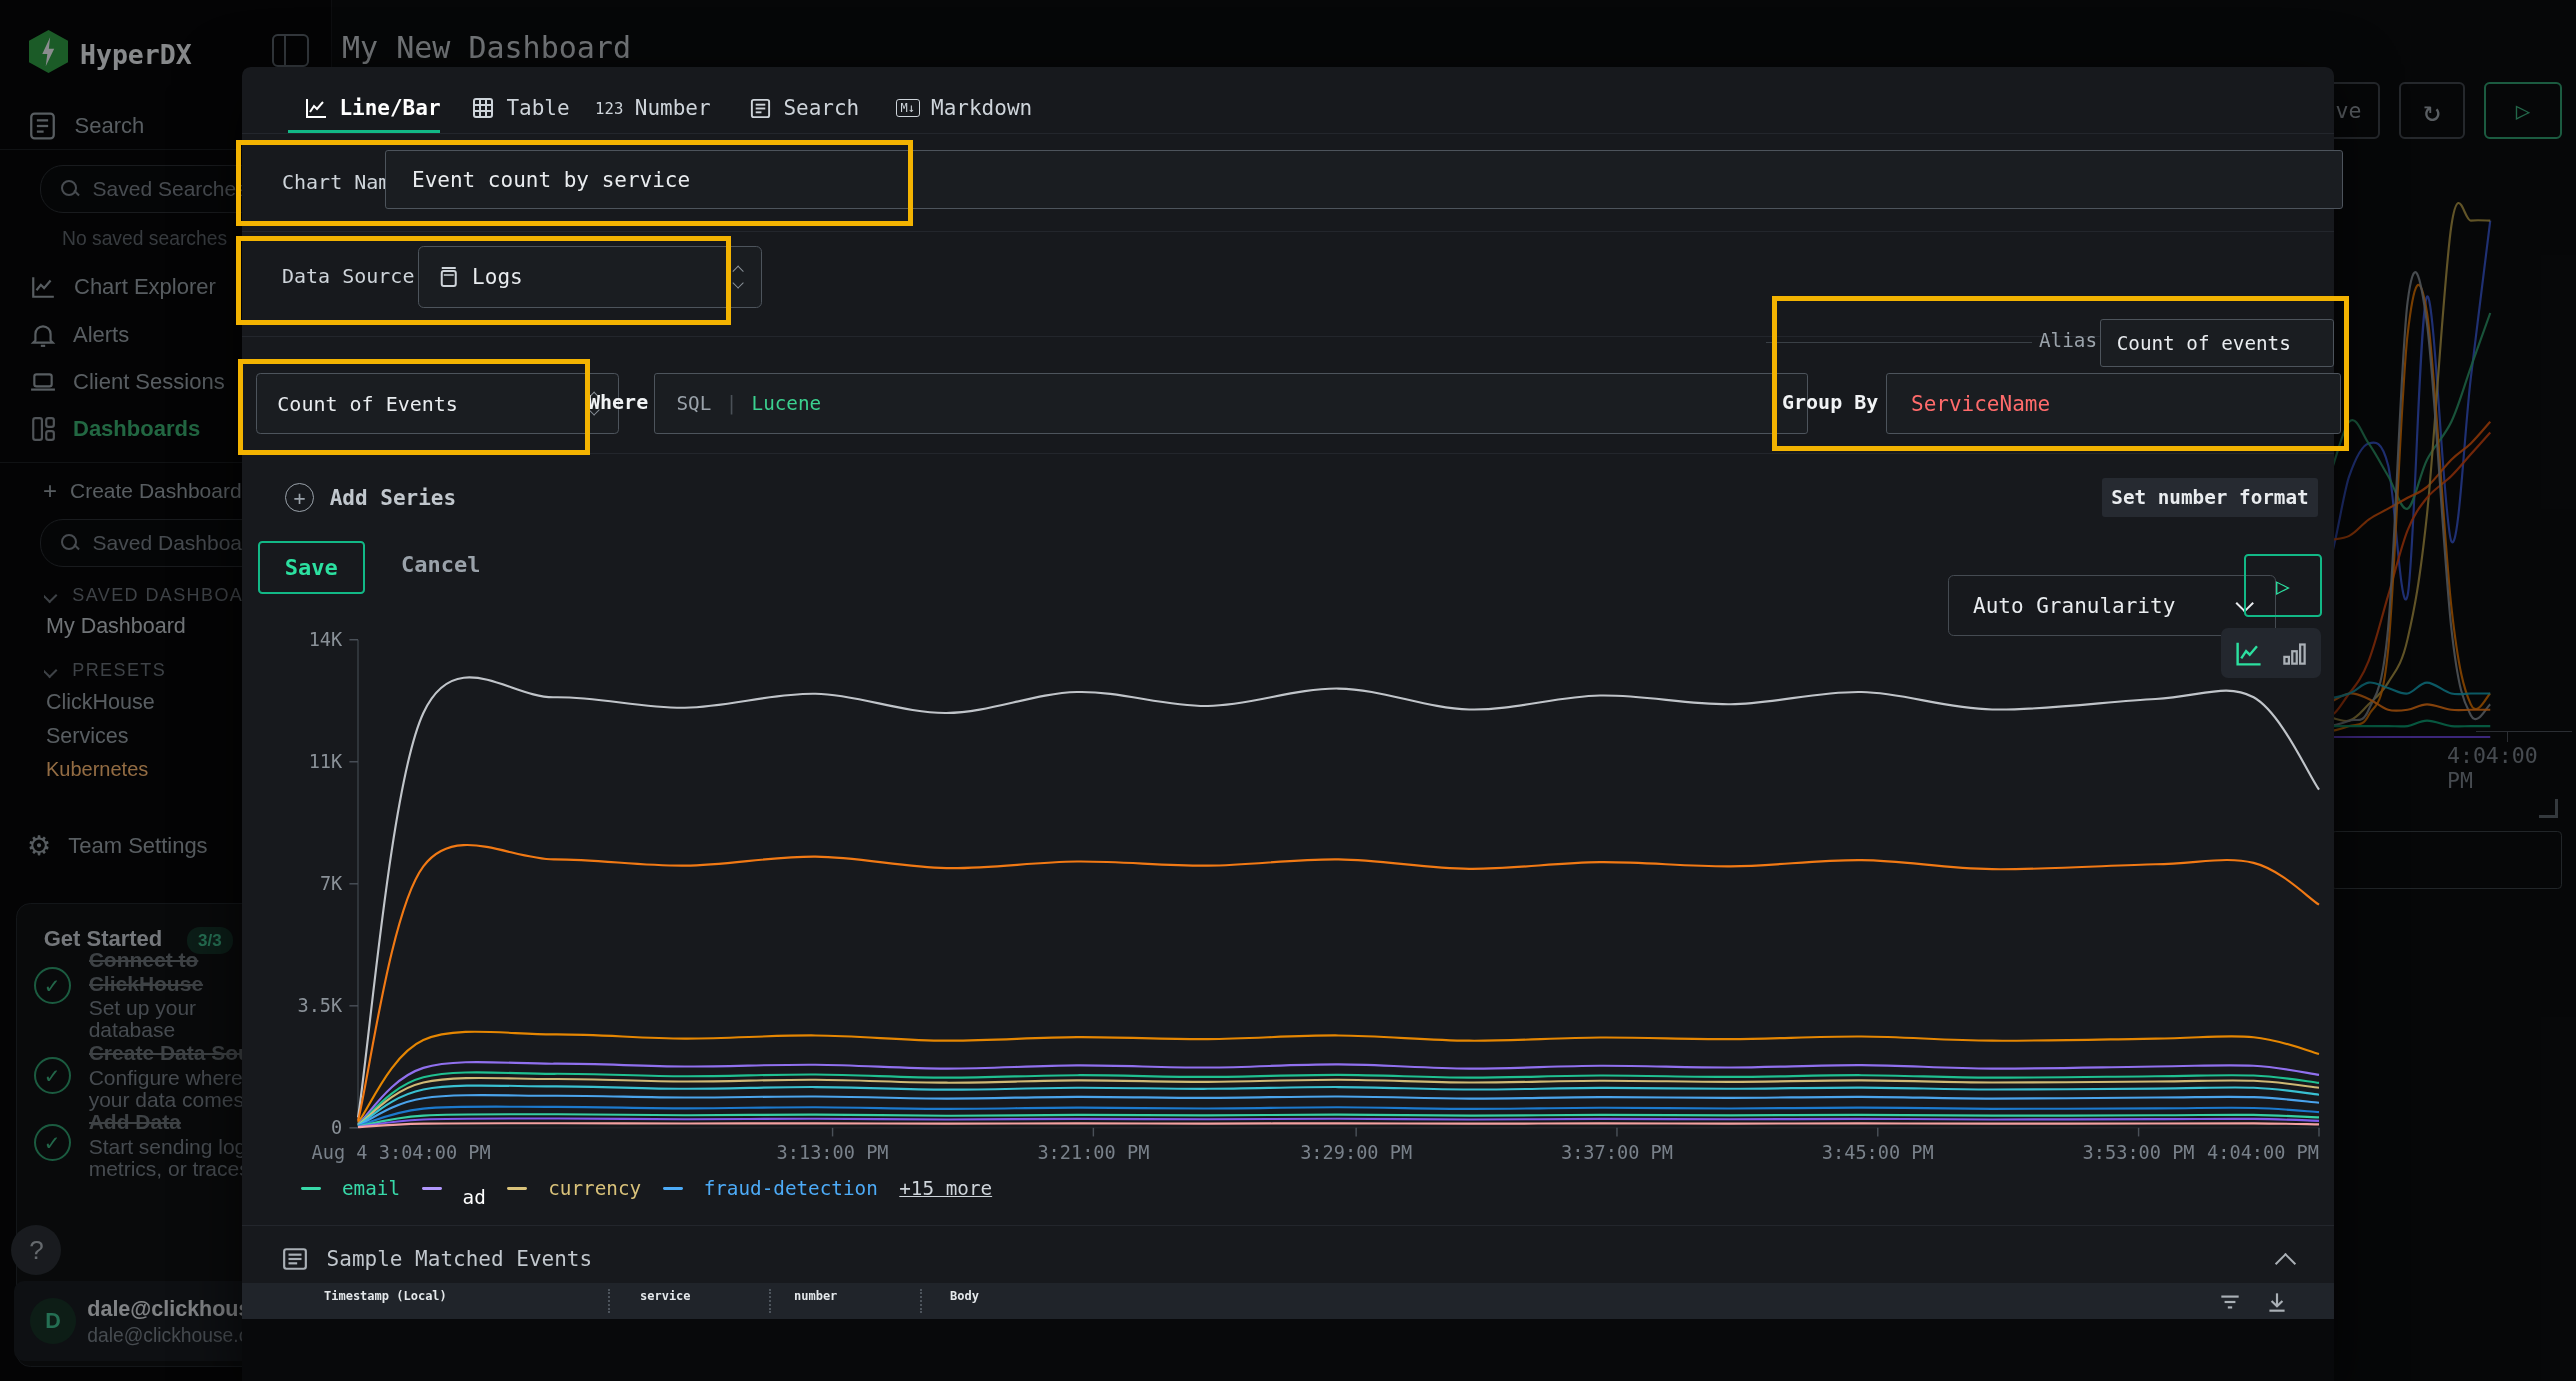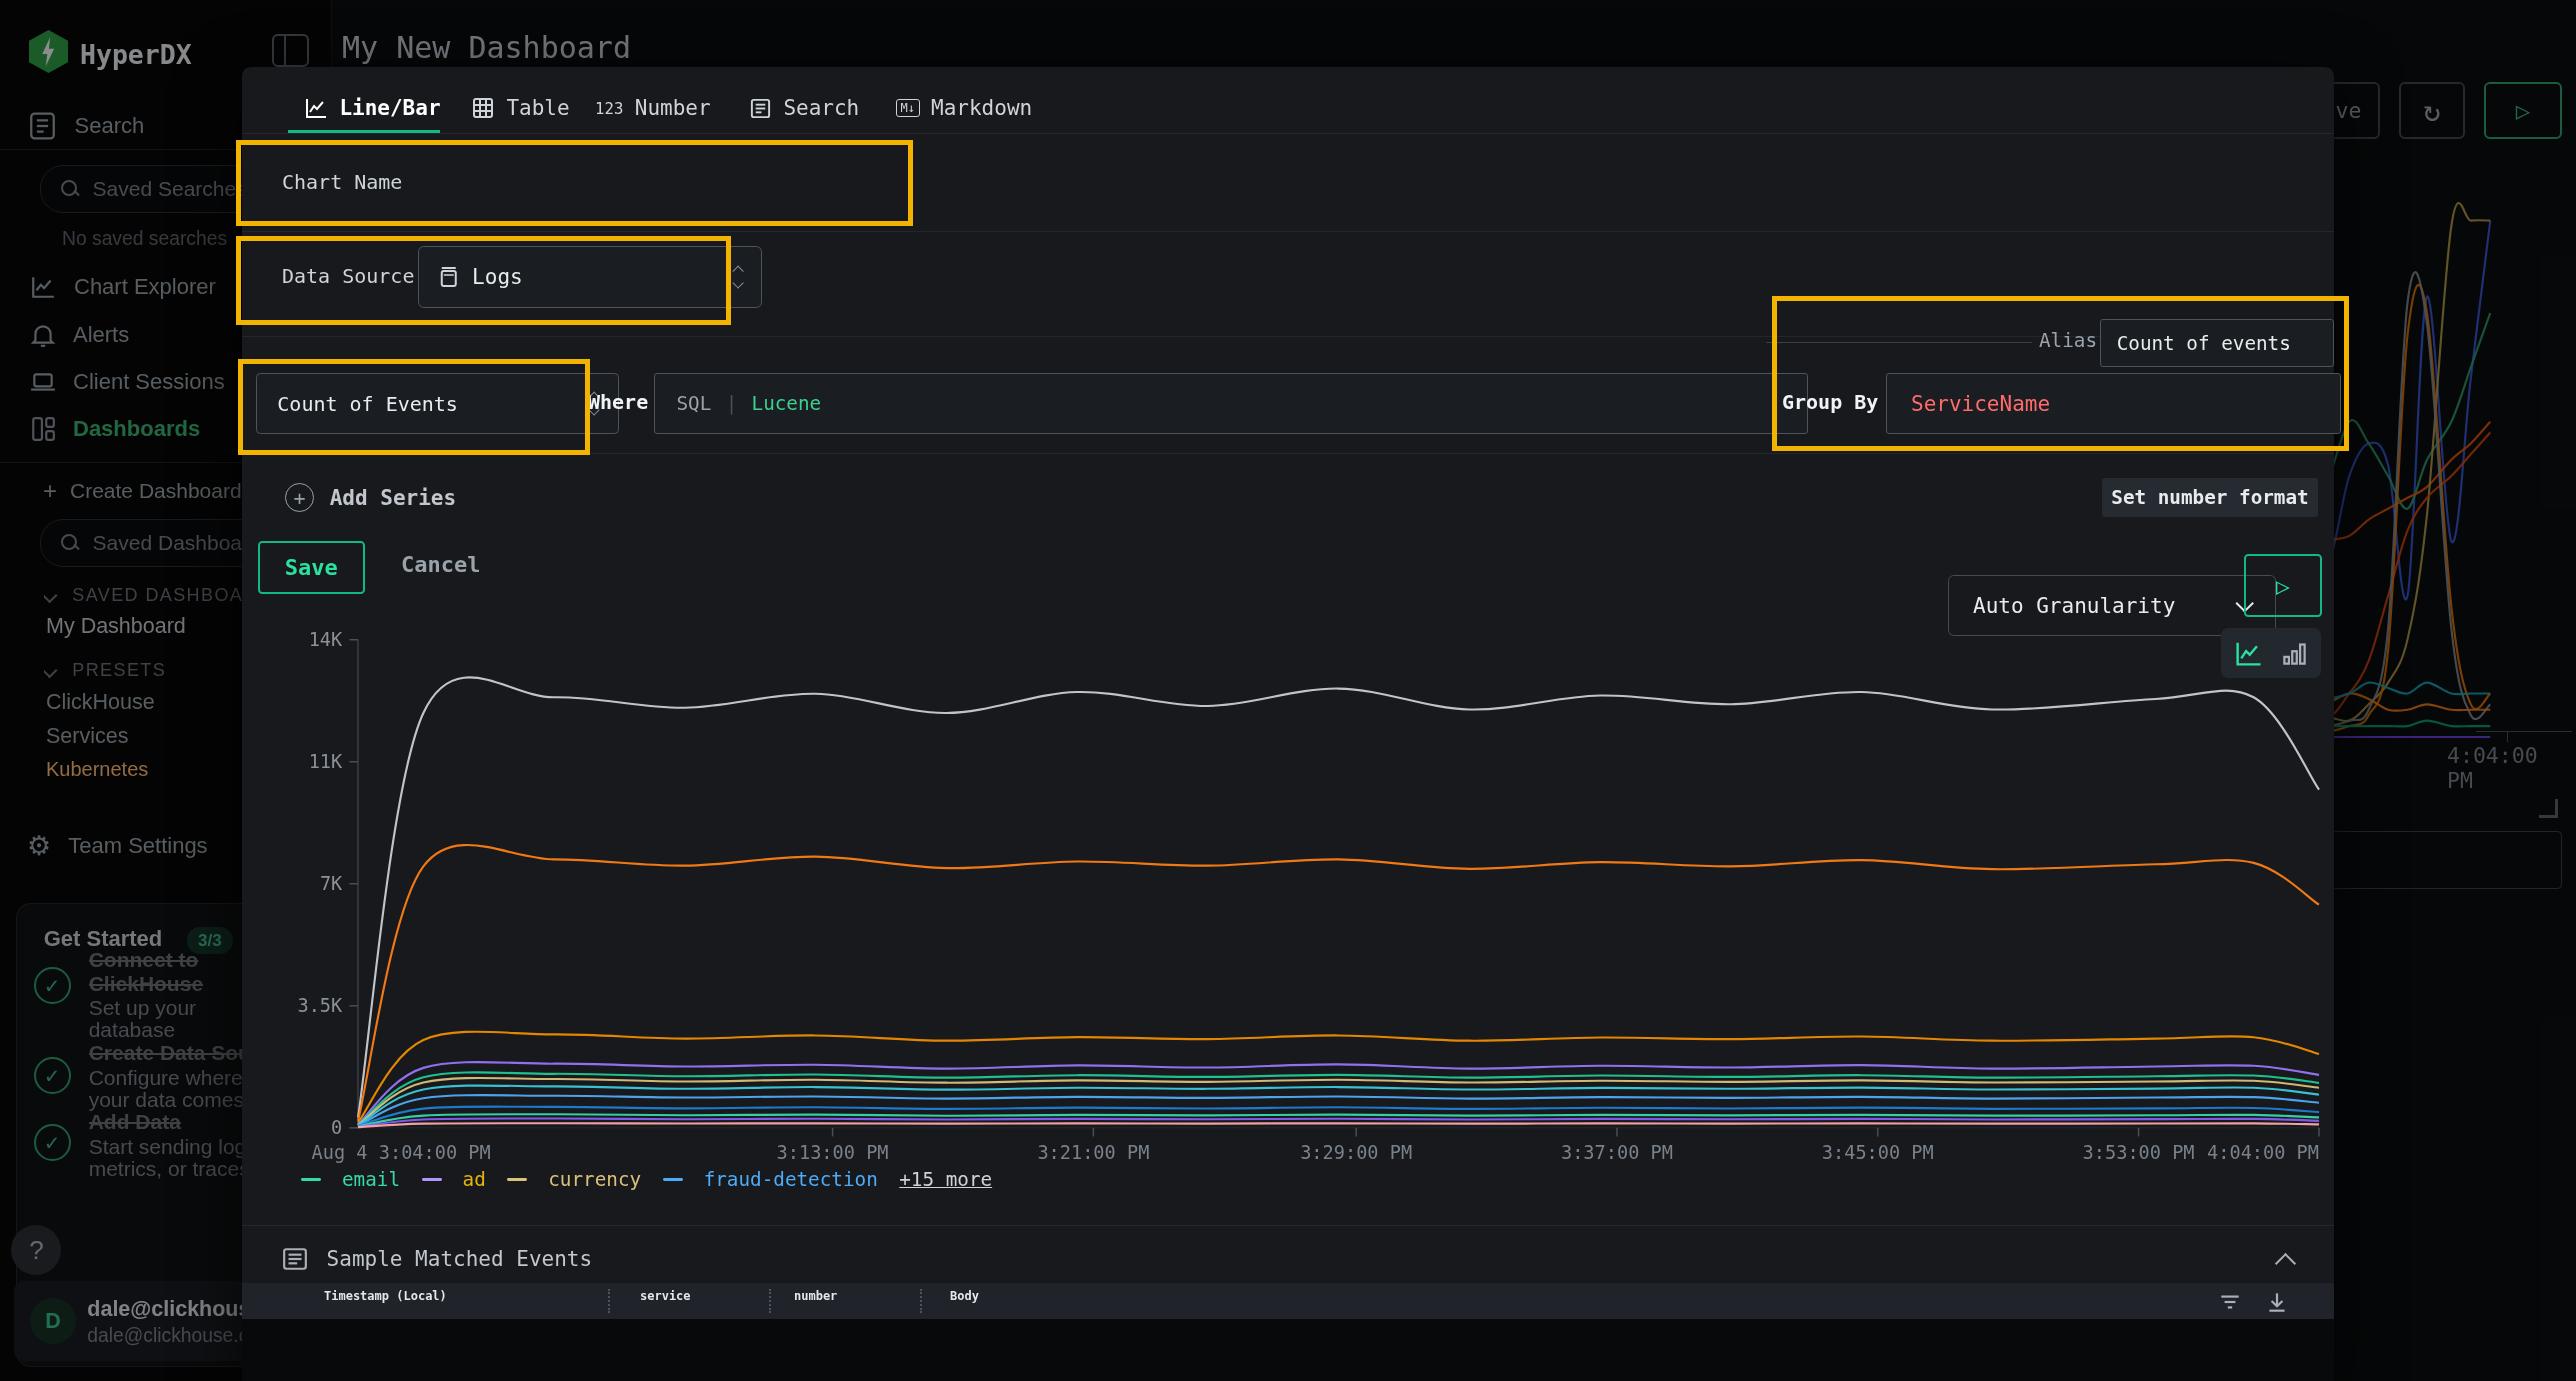--- a/index.html
+++ b/index.html
@@ -260,20 +260,23 @@
     <span>Search</span>
   </div>
   <div class="m tab" style="left:654px;top:29px;">
     <span style="font-size:12px;color:#ced4da;border:1.4px solid #ced4da;border-radius:2.9px;padding:1.4px 3.6px;">M↓</span>
     <span>Markdown</span>
   </div>
   <div class="m tab-underline" style="left:46px;top:63px;width:152px;"></div>
   <div class="m hline" style="left:0;top:66px;width:2092px;"></div>
 
   <div class="m lbl" style="left:40px;top:103px;">Chart Name</div>
+  <div class="m inp" style="left:143px;top:83px;width:1932px;height:57px;padding-left:24px;">
+    <input class="real" value="Event count by service" style="">
+  </div>
   <div class="m hline" style="left:0;top:164px;width:2092px;"></div>
 
   <div class="m lbl" style="left:40px;top:197px;">Data Source</div>
   <div class="m inp" style="left:176px;top:179px;width:305px;height:60px;border-radius:5.7px;padding:0 18.6px;justify-content:space-between;">
     <span style="display:flex;align-items:center;gap:13px;">
       <svg width="21.5" height="24" viewBox="0 0 20 24">
         <rect x="3" y="6" width="14" height="15" rx="2" fill="none" stroke="#ced4da" stroke-width="2"></rect>
         <line x1="3" y1="3" x2="17" y2="3" stroke="#ced4da" stroke-width="2"></line>
         <line x1="5" y1="10" x2="15" y2="10" stroke="#ced4da" stroke-width="1.5"></line>
       </svg>
@@ -383,21 +386,21 @@
         </svg>
   </div>
 
   <div class="m legend-row" style="left:59px;top:1101px;">
     <span class="legend-item">
       <span class="dash" style="background: rgb(56, 217, 169);"></span>
       <span style="color: rgb(56, 217, 169);">email</span>
     </span>
     <span class="legend-item">
       <span class="dash" style="background: rgb(177, 151, 252);"></span>
-      <span style="color: #eab308;">ad</span>
+      <span style="color: #ffffff; margin-top: 18px;">ad</span>
     </span>
     <span class="legend-item">
       <span class="dash" style="background: rgb(217, 194, 122);"></span>
       <span style="color: rgb(217, 194, 122);">currency</span>
     </span>
     <span class="legend-item">
       <span class="dash" style="background: rgb(77, 171, 247);"></span>
       <span style="color: rgb(77, 171, 247);">fraud-detection</span>
     </span>
     <span style="color:#ced4da;text-decoration:underline;">+15 more</span>

